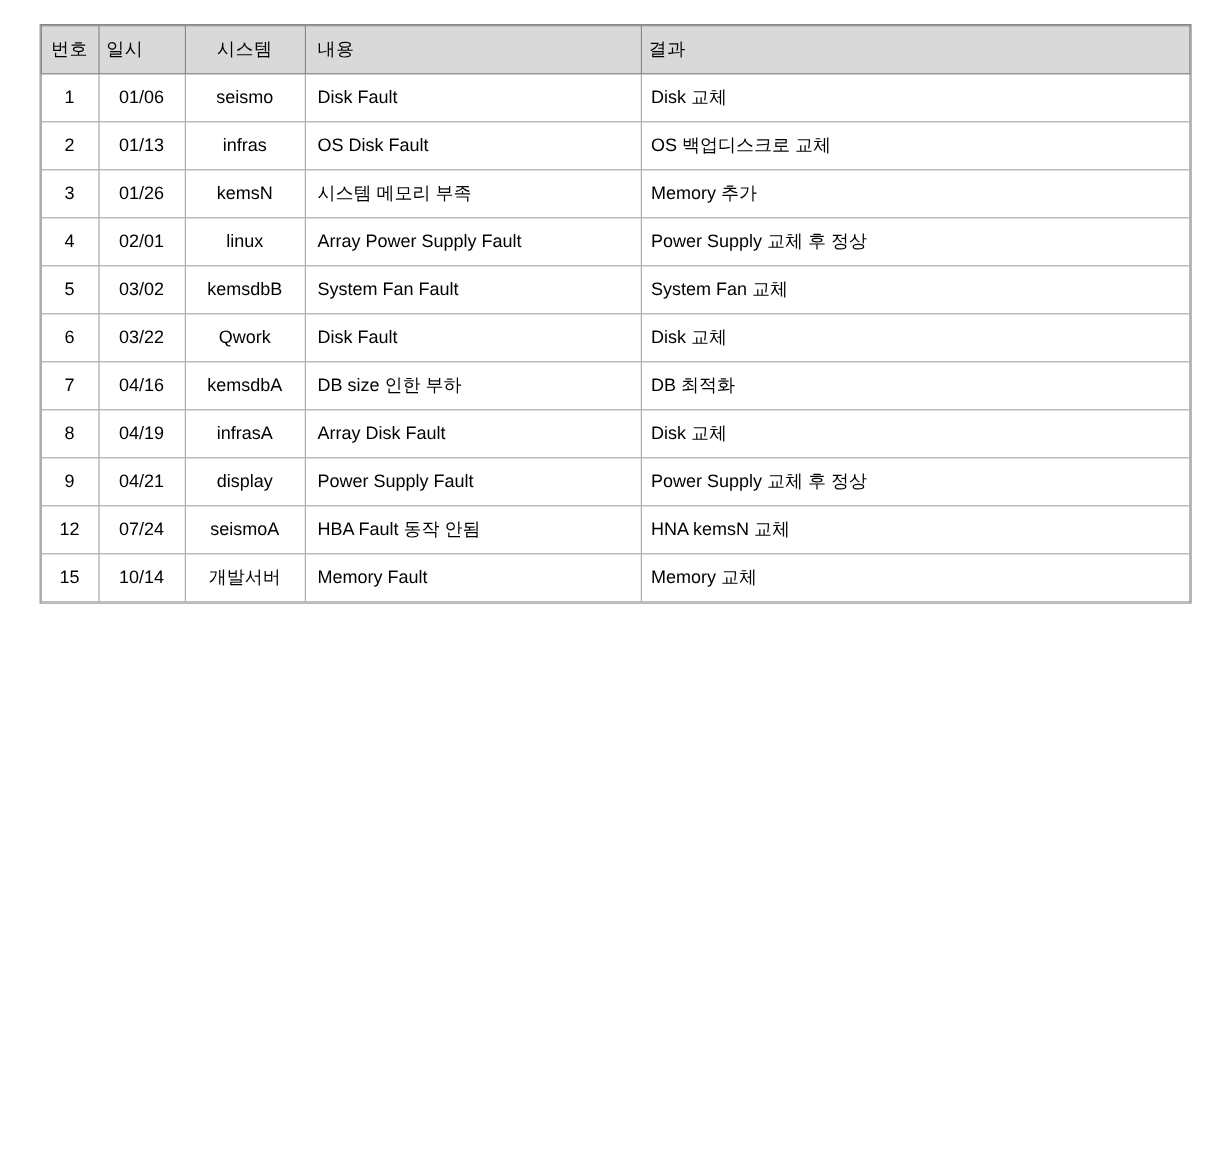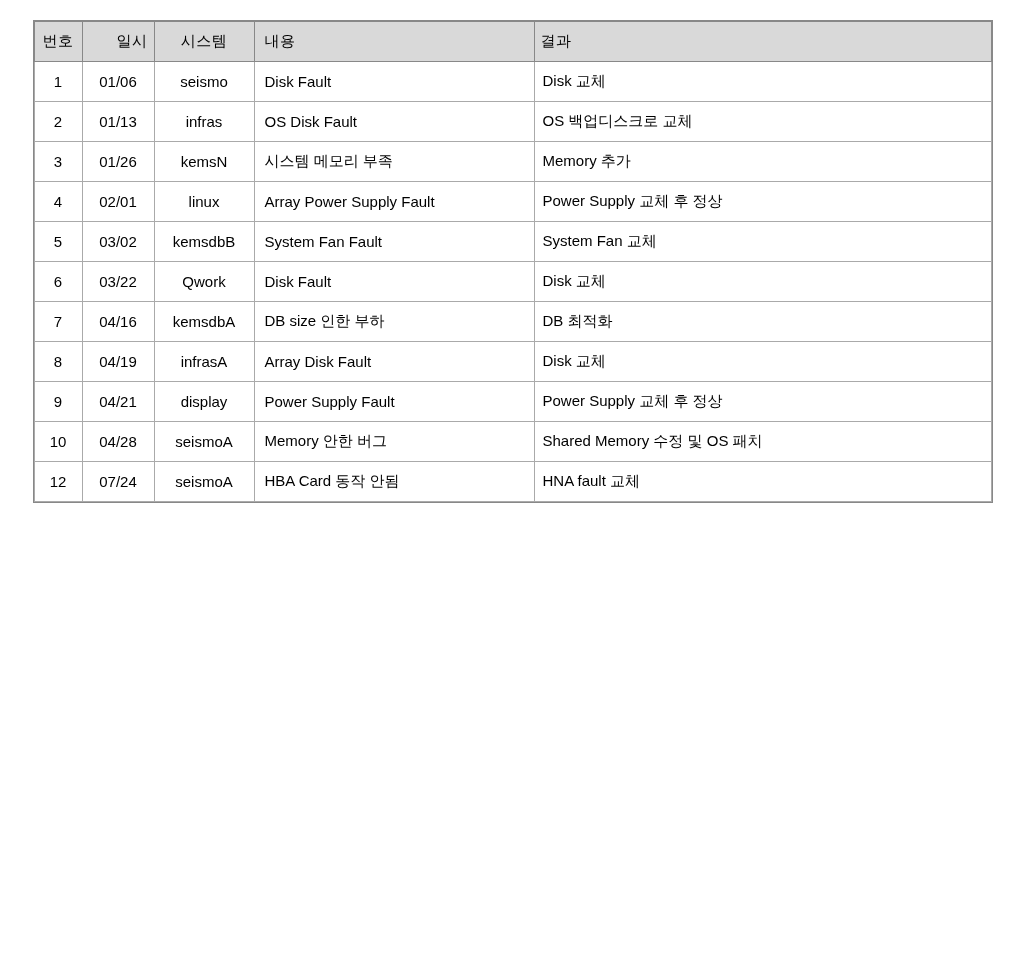--- a/index.html
+++ b/index.html
@@ -57,21 +57,21 @@
       vertical-align: middle;
     }
 
     .col-no {
       width: 48px;
       text-align: center;
     }
 
     .col-date {
       width: 72px;
-      text-align: right;
+      text-align: left;
     }
 
     .col-system {
       width: 100px;
       text-align: center;
     }
 
     .col-content {
       width: 280px;
       text-align: left;
@@ -169,28 +169,28 @@
           <td class="col-result">Disk  교체</td>
         </tr>
         <tr>
           <td class="col-no">9</td>
           <td class="col-date">04/21</td>
           <td class="col-system">display</td>
           <td class="col-content">Power  Supply  Fault</td>
           <td class="col-result">Power  Supply  교체  후  정상</td>
         </tr>
         <tr>
-          <td class="col-no">10</td>
-          <td class="col-date">04/28</td>
-          <td class="col-system">seismoA</td>
-          <td class="col-content">Memory  안한  버그</td>
-          <td class="col-result">Shared  Memory  수정  및  OS  패치</td>
-        </tr>
-        <tr>
           <td class="col-no">12</td>
           <td class="col-date">07/24</td>
           <td class="col-system">seismoA</td>
-          <td class="col-content">HBA  Card  동작  안됨</td>
-          <td class="col-result">HNA  fault  교체</td>
+          <td class="col-content">HBA  Fault  동작  안됨</td>
+          <td class="col-result">HNA  kemsN  교체</td>
+        </tr>
+        <tr>
+          <td class="col-no">15</td>
+          <td class="col-date">10/14</td>
+          <td class="col-system">개발서버</td>
+          <td class="col-content">Memory  Fault</td>
+          <td class="col-result">Memory  교체</td>
         </tr>
       </tbody>
   </table>
 </div>
 
 </body></html>

